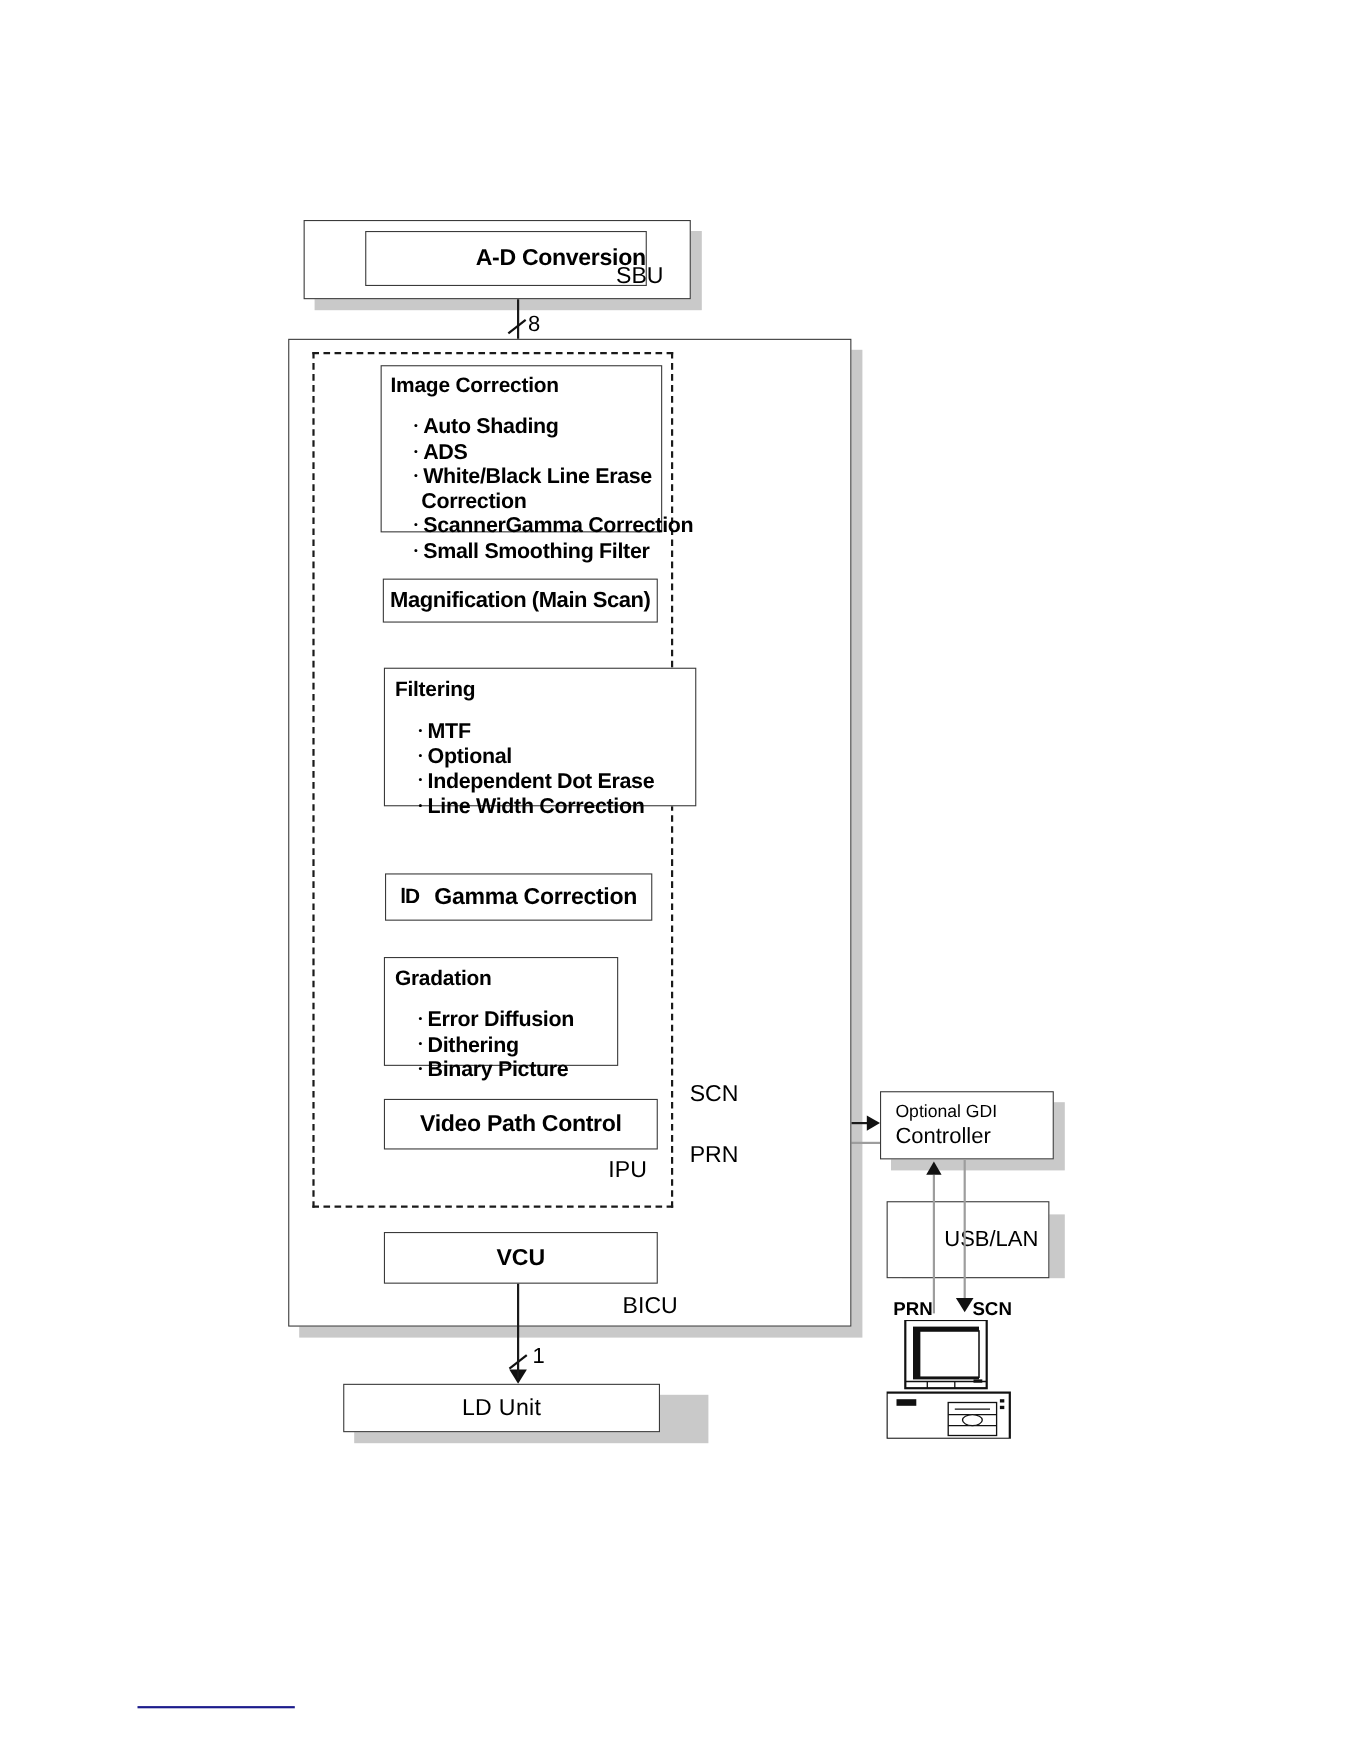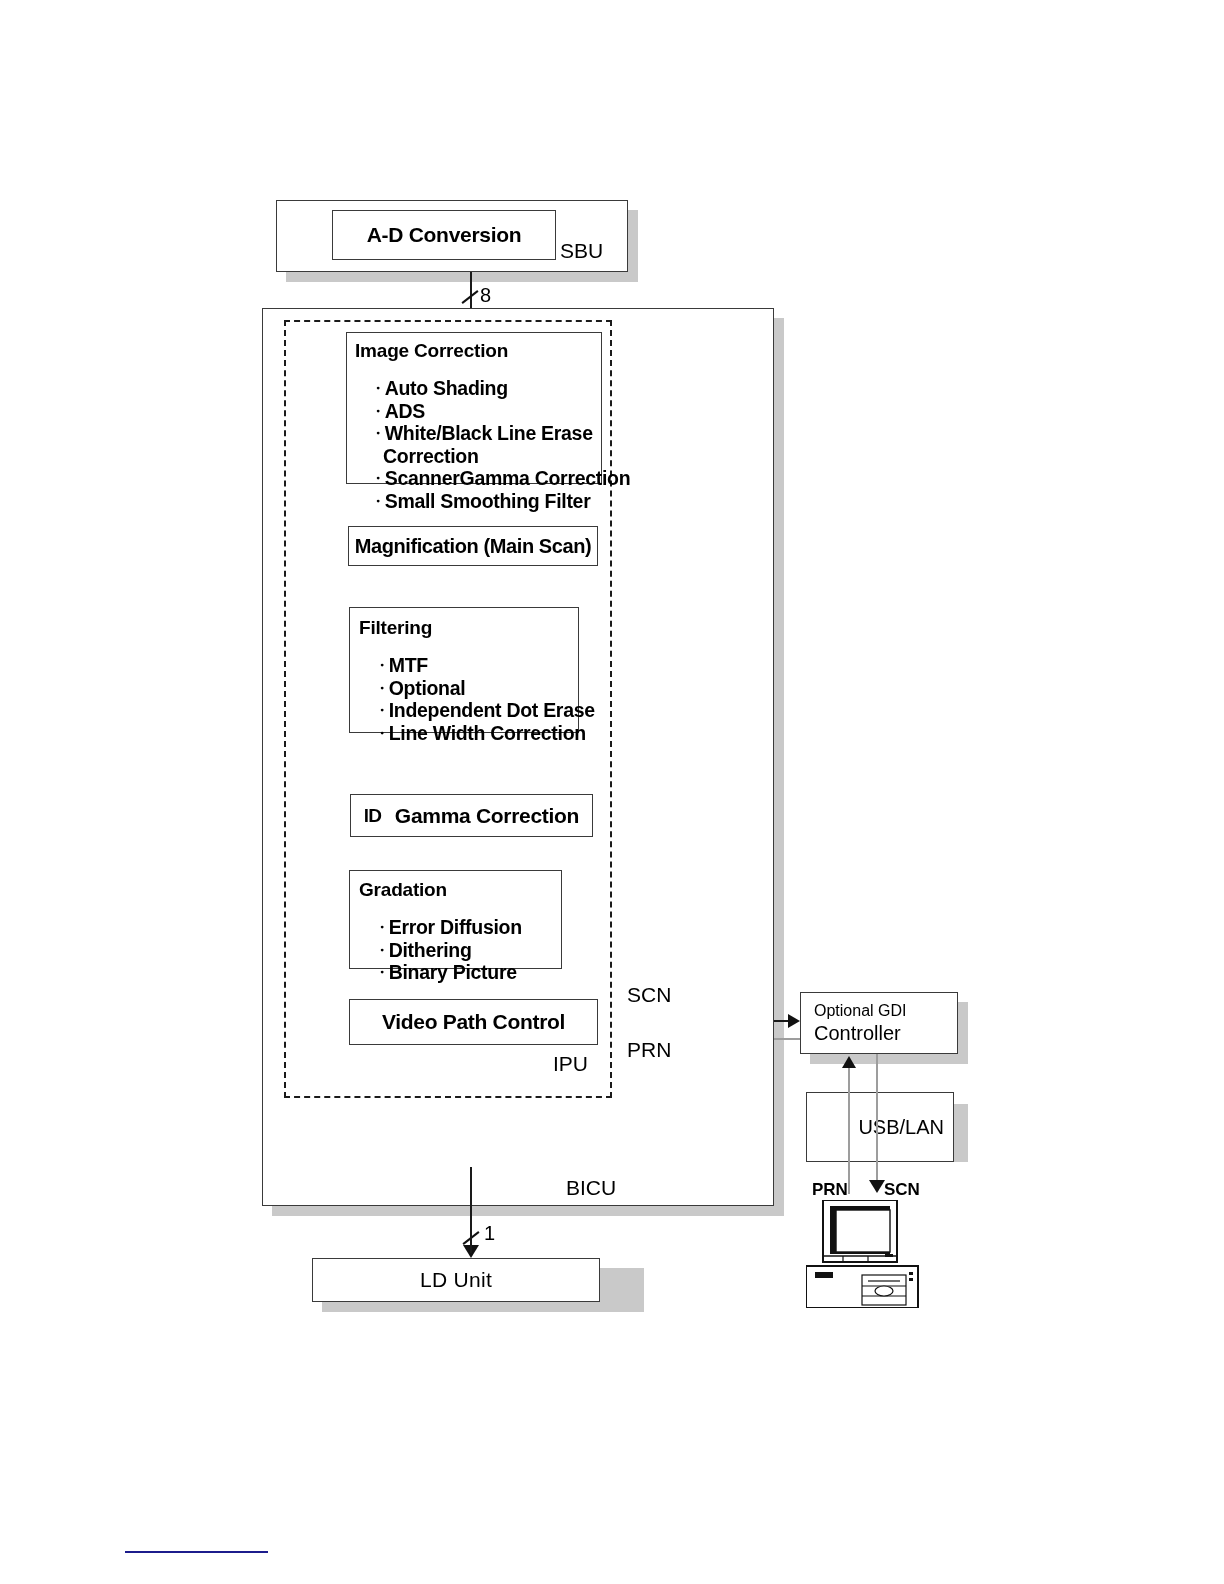--- a/index.html
+++ b/index.html
@@ -45,21 +45,21 @@
 </head>
 <body>
 
 <div class="stage">
 
   <div class="shadow" style="left:286px;top:210px;width:352px;height:72px;"></div>
   <div class="box" style="left:276px;top:200px;width:352px;height:72px;z-index:2;"></div>
   <div class="lbl ctr" style="left:560px;top:238px;width:60px;height:26px;font-size:21px;z-index:4;justify-content:flex-start;">SBU</div>
 
   <div class="shadow" style="left:337px;top:215px;width:224px;height:50px;"></div>
-  <div class="box ctr" style="left:332px;top:210px;width:224px;height:50px;z-index:3;">
+  <div class="box ctr" style="left:332px;top:210px;width:256px;height:50px;z-index:3;justify-content:flex-end;">
     <span class="ttl" style="font-size:21px;letter-spacing:-0.3px;">A-D Conversion</span>
   </div>
 
   <div class="vline" style="left:470px;top:260px;height:76px;"></div>
   <div class="slash" style="left:460px;top:296px;"></div>
   <div class="bits" style="left:480px;top:284px;">8</div>
   <div class="arrow-d" style="left:463px;top:324px;"></div>
 
   <div class="shadow" style="left:272px;top:318px;width:512px;height:898px;"></div>
   <div class="box" style="left:262px;top:308px;width:512px;height:898px;z-index:1;"></div>
@@ -87,21 +87,21 @@
 
   <div class="box ctr" style="left:348px;top:526px;width:250px;height:40px;z-index:3;">
     <span class="ttl" style="font-size:20px;letter-spacing:-0.4px;">Magnification (Main Scan)</span>
   </div>
 
   <div class="vline" style="left:470px;top:566px;height:42px;"></div>
   <div class="slash" style="left:460px;top:582px;"></div>
   <div class="bits" style="left:480px;top:569px;">8</div>
   <div class="arrow-d" style="left:463px;top:595px;"></div>
 
-  <div class="box listbox" style="left:349px;top:607px;width:230px;height:126px;z-index:3;padding-top:9px;padding-left:9px;">
+  <div class="box listbox" style="left:349px;top:607px;width:284px;height:126px;z-index:3;padding-top:9px;padding-left:9px;">
     <div class="h" style="margin-bottom:2px;">Filtering</div>
     <ul>
       <li><span class="bt">・</span><span>MTF</span></li>
       <li><span class="bt">・</span><span>Optional</span></li>
       <li><span class="bt">・</span><span>Independent Dot Erase</span></li>
       <li><span class="bt">・</span><span>Line Width Correction</span></li>
     </ul>
   </div>
 
   <div class="vline thin" style="left:470px;top:733px;height:57px;width:2px;"></div>
@@ -150,20 +150,23 @@
   <div class="hline thin" style="left:614px;top:1038px;width:190px;height:1.6px;"></div>
   <div class="arrow-l" style="left:600px;top:1032px;"></div>
   <div class="slash" style="left:638px;top:1036px;"></div>
   <div class="lbl" style="left:627px;top:1038px;font-size:21px;z-index:5;">PRN</div>
 
   <div class="vline" style="left:470px;top:1045px;height:72px;"></div>
   <div class="slash" style="left:461px;top:1100px;"></div>
   <div class="bits" style="left:484px;top:1086px;">1</div>
   <div class="arrow-d" style="left:463px;top:1108px;"></div>
 
+  <div class="box ctr" style="left:349px;top:1120px;width:249px;height:47px;z-index:3;">
+    <span class="ttl" style="font-size:21px;">VCU</span>
+  </div>
 
   <div class="vline" style="left:470px;top:1167px;height:86px;z-index:4;"></div>
   <div class="slash" style="left:461px;top:1237px;"></div>
   <div class="bits" style="left:484px;top:1222px;">1</div>
   <div class="arrow-d" style="left:463px;top:1245px;"></div>
 
   <div class="shadow" style="left:322px;top:1268px;width:322px;height:44px;"></div>
   <div class="box ctr" style="left:312px;top:1258px;width:288px;height:44px;z-index:3;">
     <span style="font-size:21px;letter-spacing:0.3px;">LD Unit</span>
   </div>

